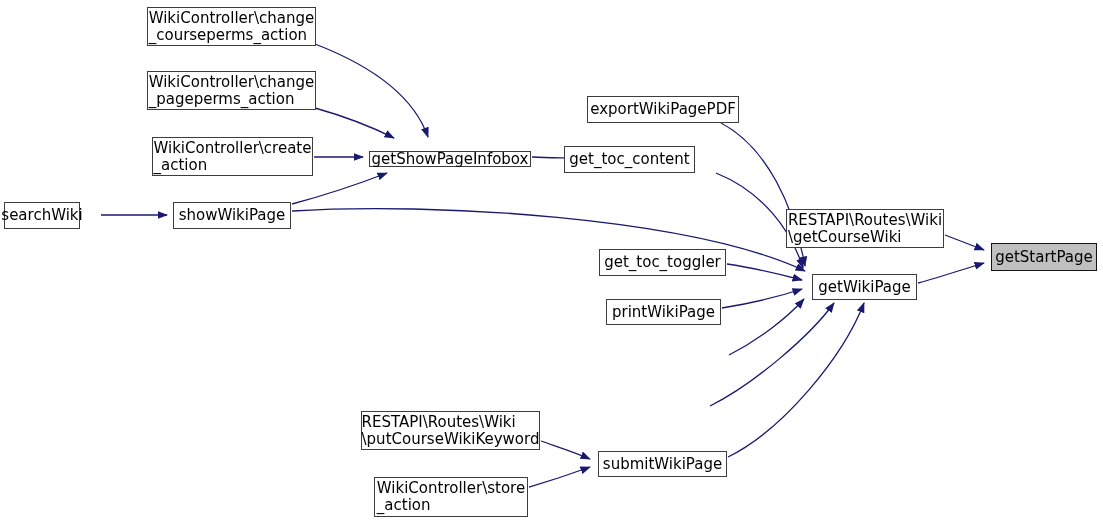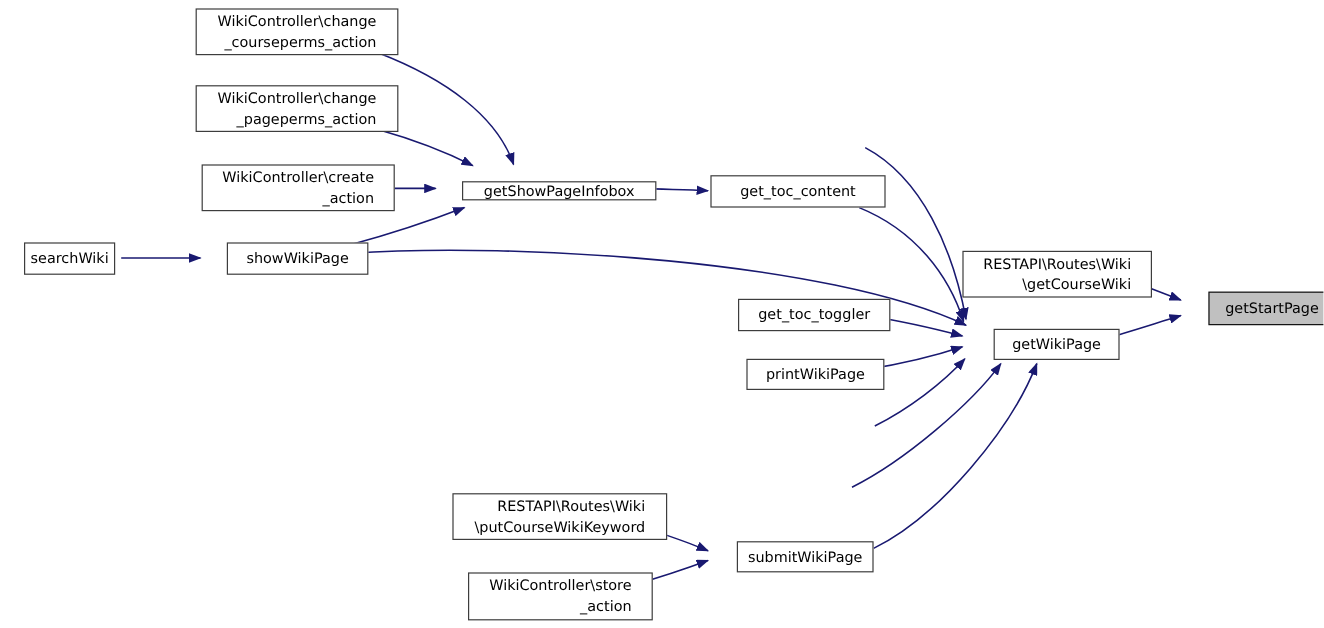--- a/index.html
+++ b/index.html
@@ -28,25 +28,24 @@
     stroke-width:1.3;
   }
   .arrowhead{fill:var(--edge-color);}
   .node{
     position:absolute;
     box-sizing:border-box;
     background:var(--node-fill);
     border:1.5px solid var(--node-border);
     color:var(--text-color);
     display:flex;align-items:center;justify-content:center;
-    text-align:right;
-    font-size:12px;line-height:17px;
+    text-align:left;
+    font-size:15px;line-height:17px;
     white-space:pre-line;
     z-index:2;
-    margin-left:16px;
   }
   .node.highlight{
     background:var(--hl-fill);
     border:1.7px solid var(--hl-border);
   }
 </style>
 </head>
 <body>
 
 <div id="canvas">
@@ -79,26 +78,27 @@
 
   <div class="node" style="left:147px;top:7px;width:169px;height:39px">WikiController\change
 _courseperms_action</div>
   <div class="node" style="left:147px;top:71px;width:169px;height:39px">WikiController\change
 _pageperms_action</div>
   <div class="node" style="left:152px;top:137px;width:161px;height:39px">WikiController\create
 _action</div>
   <div class="node" style="left:4px;top:202px;width:76px;height:27px">searchWiki</div>
   <div class="node" style="left:173px;top:202px;width:118px;height:27px">showWikiPage</div>
   <div class="node" style="left:369px;top:151px;width:162px;height:16px">getShowPageInfobox</div>
-  <div class="node" style="left:576px;top:146px;width:146px;height:27px">get_toc_content</div>
+  <div class="node" style="left:587px;top:96px;width:152px;height:27px">exportWikiPagePDF</div>
+  <div class="node" style="left:564px;top:146px;width:131px;height:27px">get_toc_content</div>
   <div class="node" style="left:599px;top:249px;width:127px;height:27px">get_toc_toggler</div>
   <div class="node" style="left:606px;top:299px;width:115px;height:26px">printWikiPage</div>
   <div class="node" style="left:361px;top:411px;width:179px;height:39px">RESTAPI\Routes\Wiki
 \putCourseWikiKeyword</div>
   <div class="node" style="left:374px;top:477px;width:154px;height:40px">WikiController\store
 _action</div>
-  <div class="node" style="left:598px;top:451px;width:114px;height:26px">submitWikiPage</div>
+  <div class="node" style="left:598px;top:451px;width:129px;height:26px">submitWikiPage</div>
   <div class="node" style="left:786px;top:209px;width:158px;height:39px">RESTAPI\Routes\Wiki
 \getCourseWiki</div>
   <div class="node" style="left:812px;top:274px;width:105px;height:26px">getWikiPage</div>
   <div class="node highlight" style="left:991px;top:243px;width:106px;height:28px">getStartPage</div>
 
 </div>
 
 </body></html>

